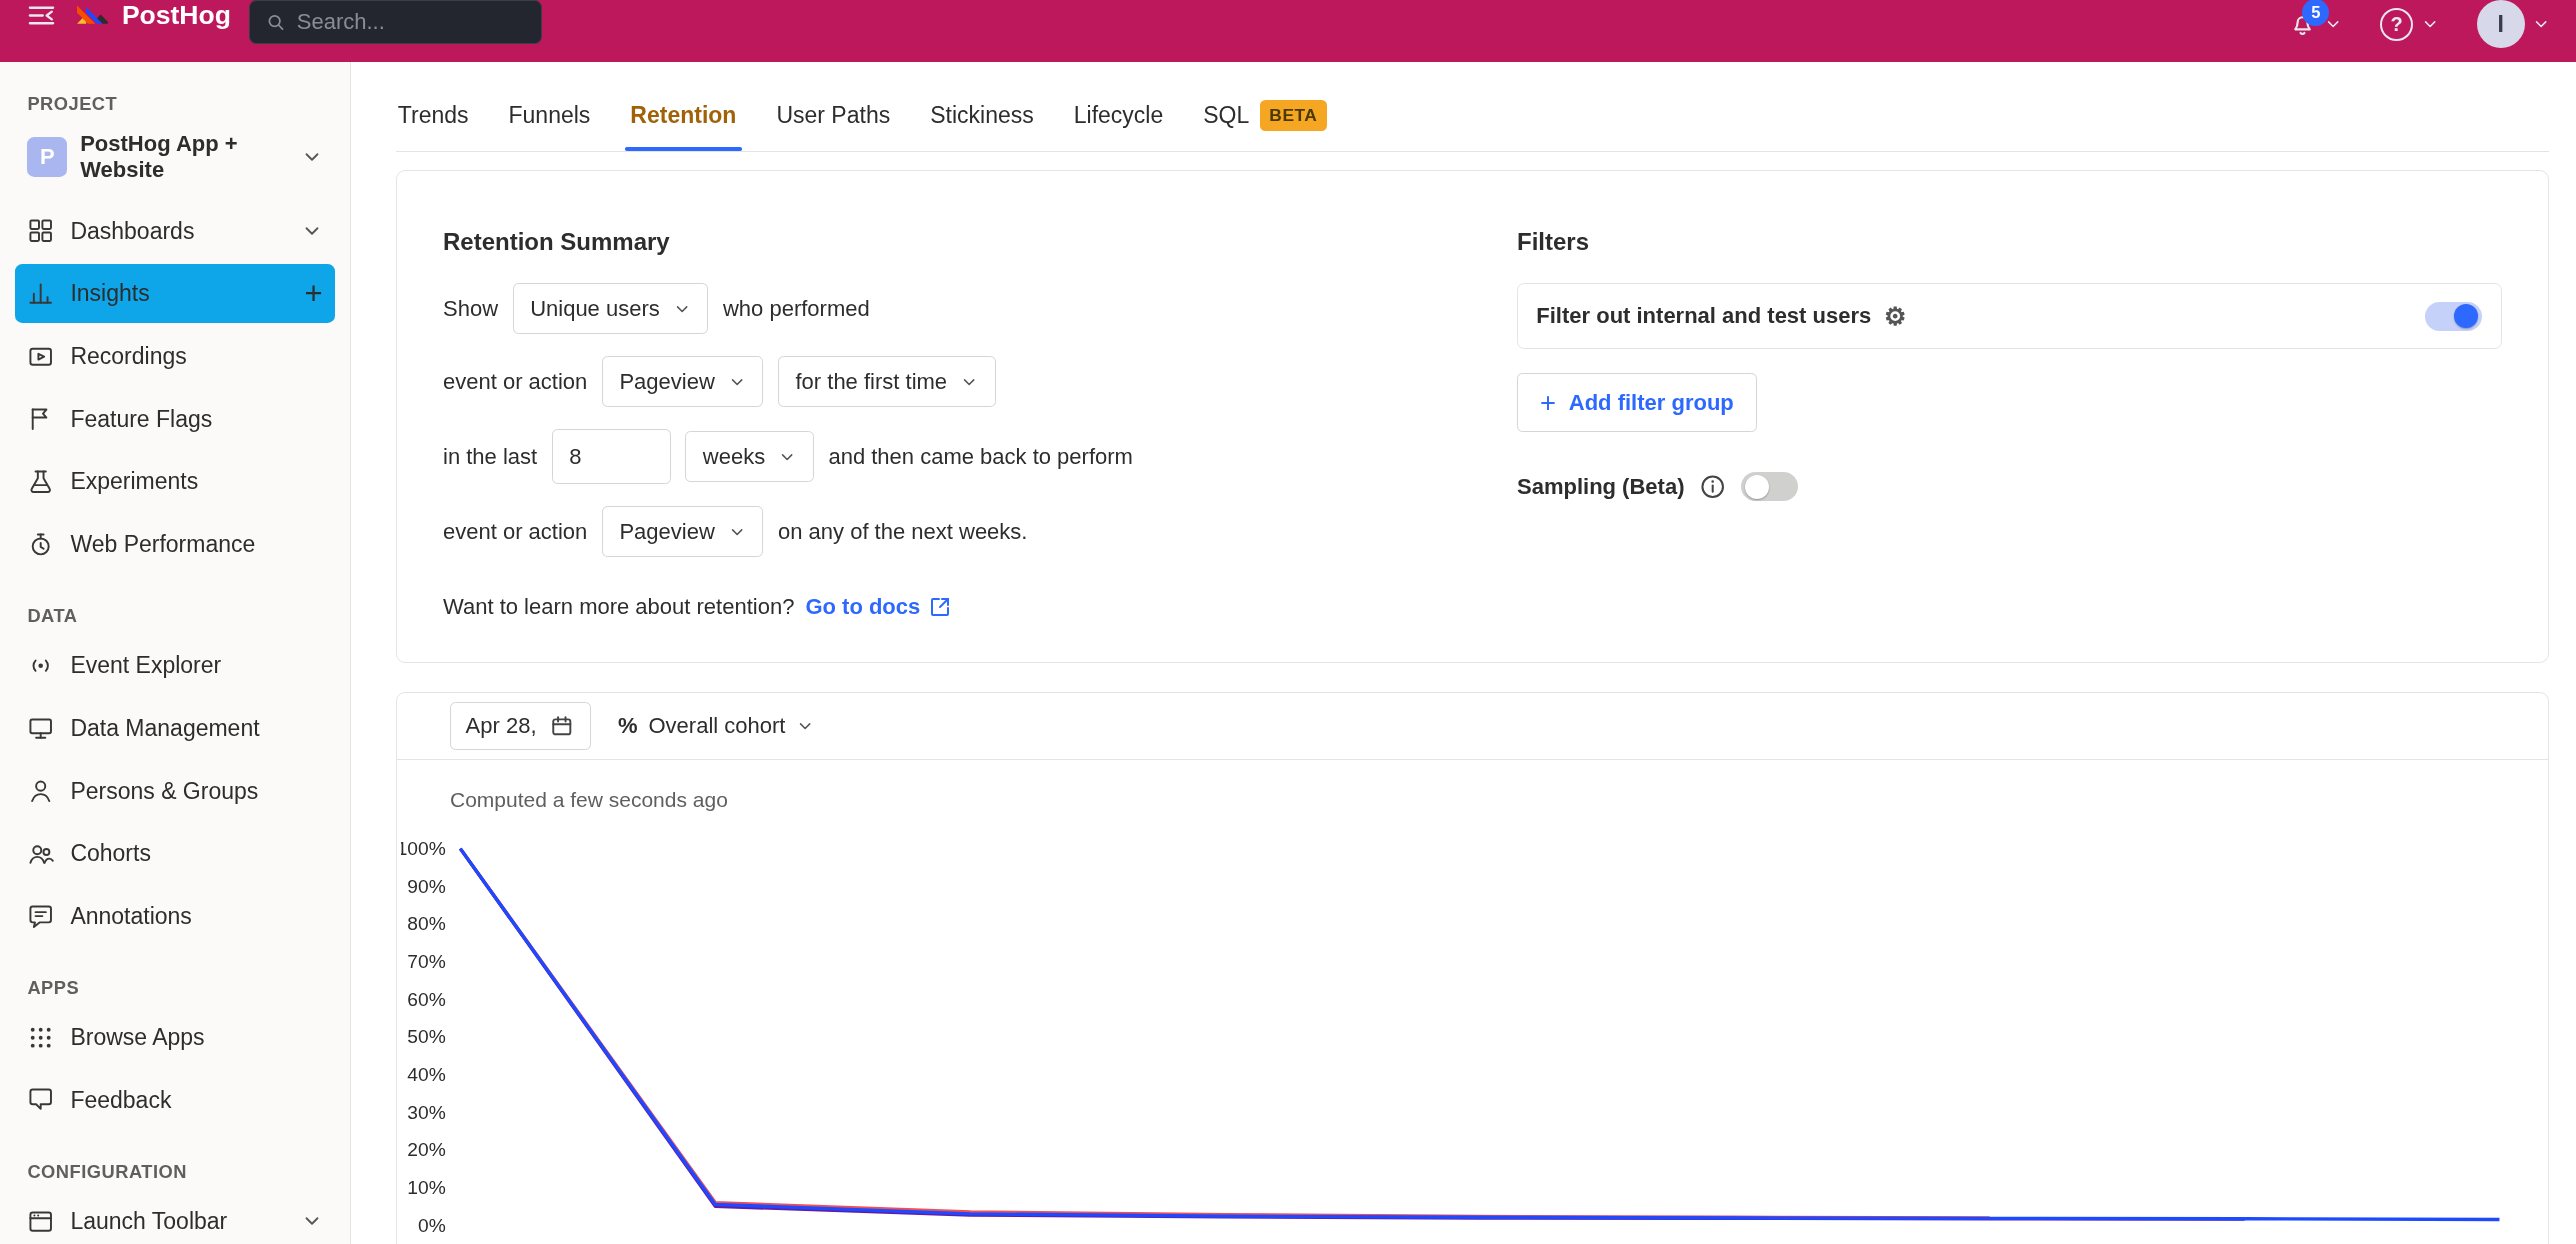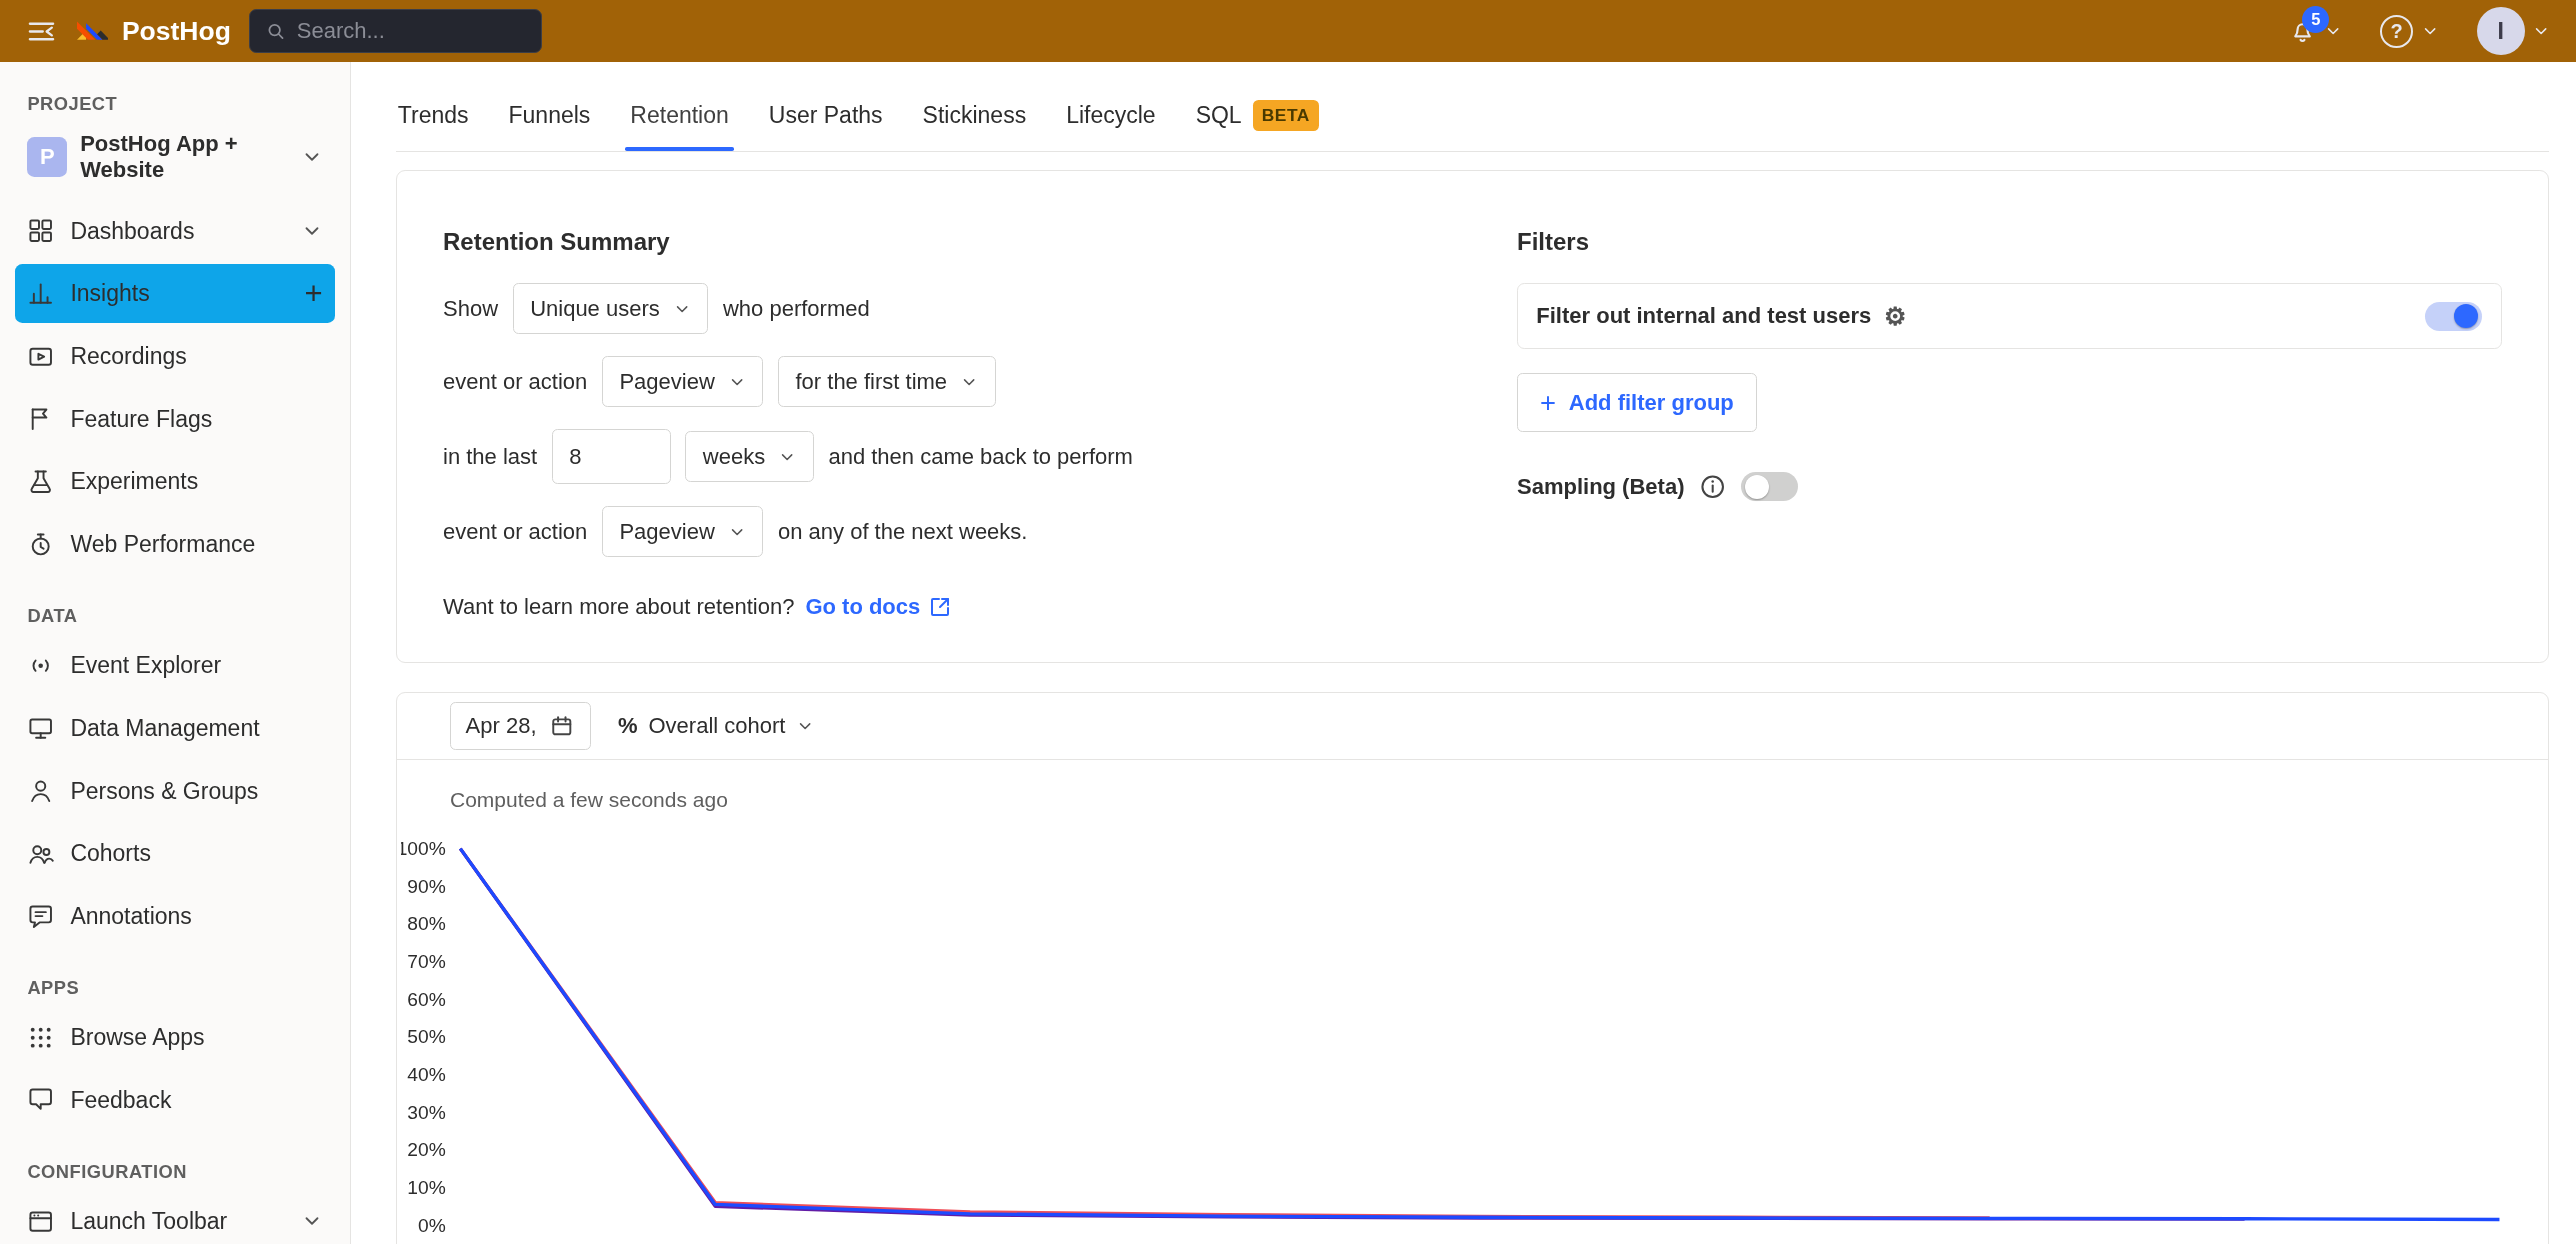--- a/index.html
+++ b/index.html
@@ -1,21 +1,21 @@
 <!DOCTYPE html>
 <html style="font-size:14.6px"><head>
 <meta charset="utf-8">
 <style>
   *{box-sizing:border-box;margin:0;padding:0}
   html,body{width:2576px;height:1244px;overflow:hidden}
   body{font-family:"Liberation Sans",sans-serif;color:#2d2d2d;background:#fff;font-size:22px}
   button{font-family:inherit}
 
   
-  .topbar{height:62px;background:#a16207;display:flex;align-items:center;padding:0 25.6px;gap:18.3px}
+  .topbar{height:62px;background:#be185d;display:flex;align-items:flex-start;padding:0 25.6px;gap:18.3px}
   .icon-btn{background:none;border:none;cursor:pointer;display:flex;align-items:center}
   .logo{display:flex;align-items:center;gap:12px;color:#fff;font-weight:700;font-size:26.5px;cursor:pointer}
   .search{display:flex;align-items:center;gap:11px;background:#24262f;border:0.9px solid #3c3e47;border-radius:7.3px;height:44px;width:293px;padding:0 14.6px;}
   .search input{background:transparent;border:none;outline:none;color:#cfd0d6;font-size:22px;width:100%;font-family:inherit}
   .search input::placeholder{color:#8b8d96}
   .tb-right{margin-left:auto;display:flex;align-items:center;gap:38px}
   .tb-btn{display:flex;align-items:center;gap:7.3px;background:none;border:none;cursor:pointer}
   .bell-wrap{position:relative;display:flex}
   .badge{position:absolute;top:-11px;right:-12.8px;background:#2d68ff;color:#fff;border-radius:50%;min-width:27.4px;height:27.4px;display:flex;align-items:center;justify-content:center;font-size:16.5px;font-weight:700;padding:0 3.7px}
   .qmark{width:33px;height:33px;border:2.2px solid #e8e8ee;color:#e8e8ee;border-radius:50%;display:flex;align-items:center;justify-content:center;font-size:20px;font-weight:700}
@@ -38,21 +38,21 @@
   .icon24{width:27.4px;height:27.4px;flex-shrink:0;stroke:#383838;fill:none;stroke-width:1.7;stroke-linecap:round;stroke-linejoin:round}
   .chev{width:22px;height:22px;stroke:#555;fill:none;stroke-width:2;stroke-linecap:round;stroke-linejoin:round;flex-shrink:0}
   .chev.white{stroke:#e8e8ee}
   .chev.sm{width:18.3px;height:18.3px}
   .plusbtn{background:none;border:none;cursor:pointer;font-size:31px;font-weight:400;color:#2d2d2d;line-height:1;display:flex}
 
   
   .tabs{display:flex;align-items:center;border-bottom:0.9px solid #e5e4e2}
   .tab{position:relative;padding:12.8px 20px 20px;font-size:23px;color:#2d2d2d;cursor:pointer;display:flex;align-items:center;gap:11px;background:none;border:none}
   .tab:first-child{padding-left:1.8px}
-  .tab.active{color:#404040;font-weight:400}
+  .tab.active{color:#a16207;font-weight:700}
   .tab.active::after{content:"";position:absolute;left:14.6px;right:14.6px;bottom:-1.8px;height:3.7px;background:#2d68ff;border-radius:1.8px}
   .beta{background:#f5a623;color:#4a3a00;font-size:17.4px;font-weight:700;padding:4.6px 9.1px;border-radius:5.5px;letter-spacing:0.5px}
 
   
   .card{border:0.9px solid #e5e4e2;border-radius:9.1px;background:#fff}
   .summary-card{margin-top:18.3px;padding:57px 46px 42px;display:flex;gap:59px}
   .col-left{width:1015px;flex-shrink:0}
   .col-right{flex:1}
   .card-title{font-size:24px;font-weight:700;margin-bottom:27.4px}
   .srow{display:flex;align-items:center;gap:14.6px;margin-bottom:22px;font-size:22px}

